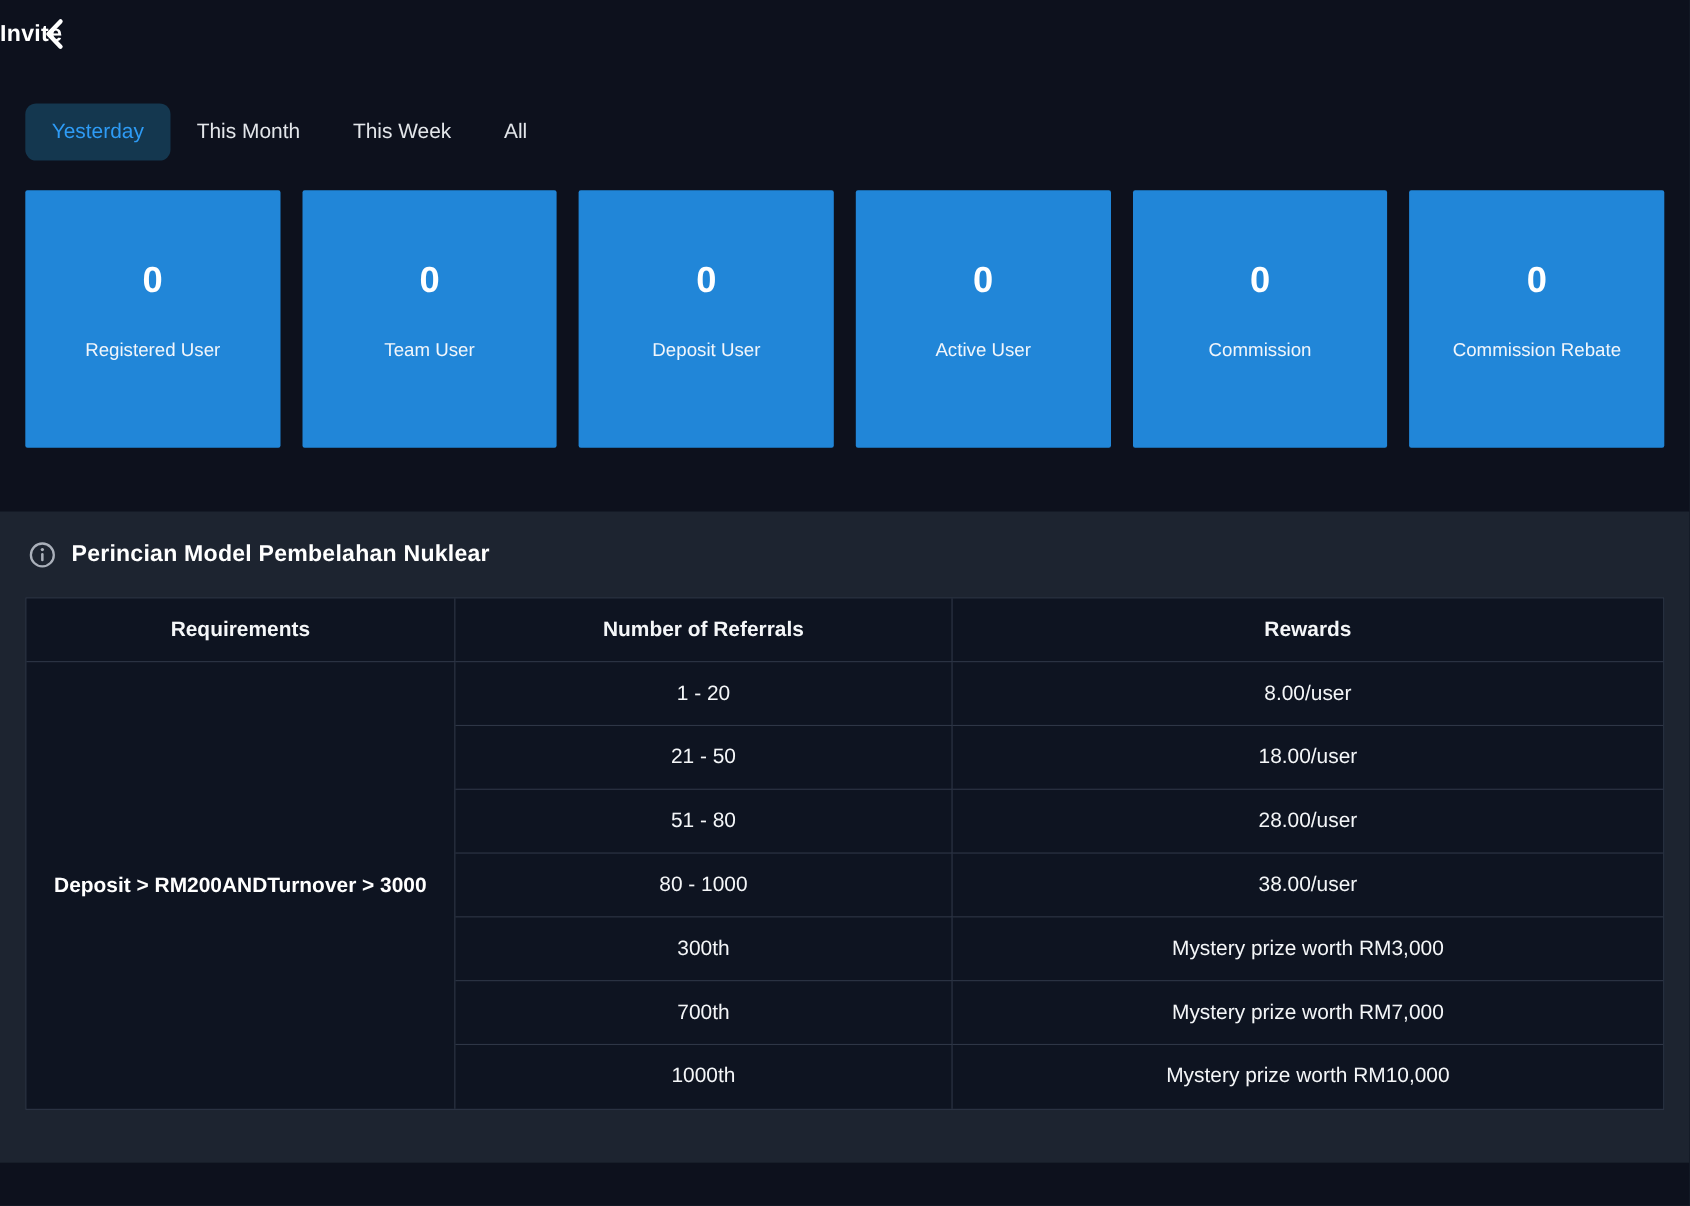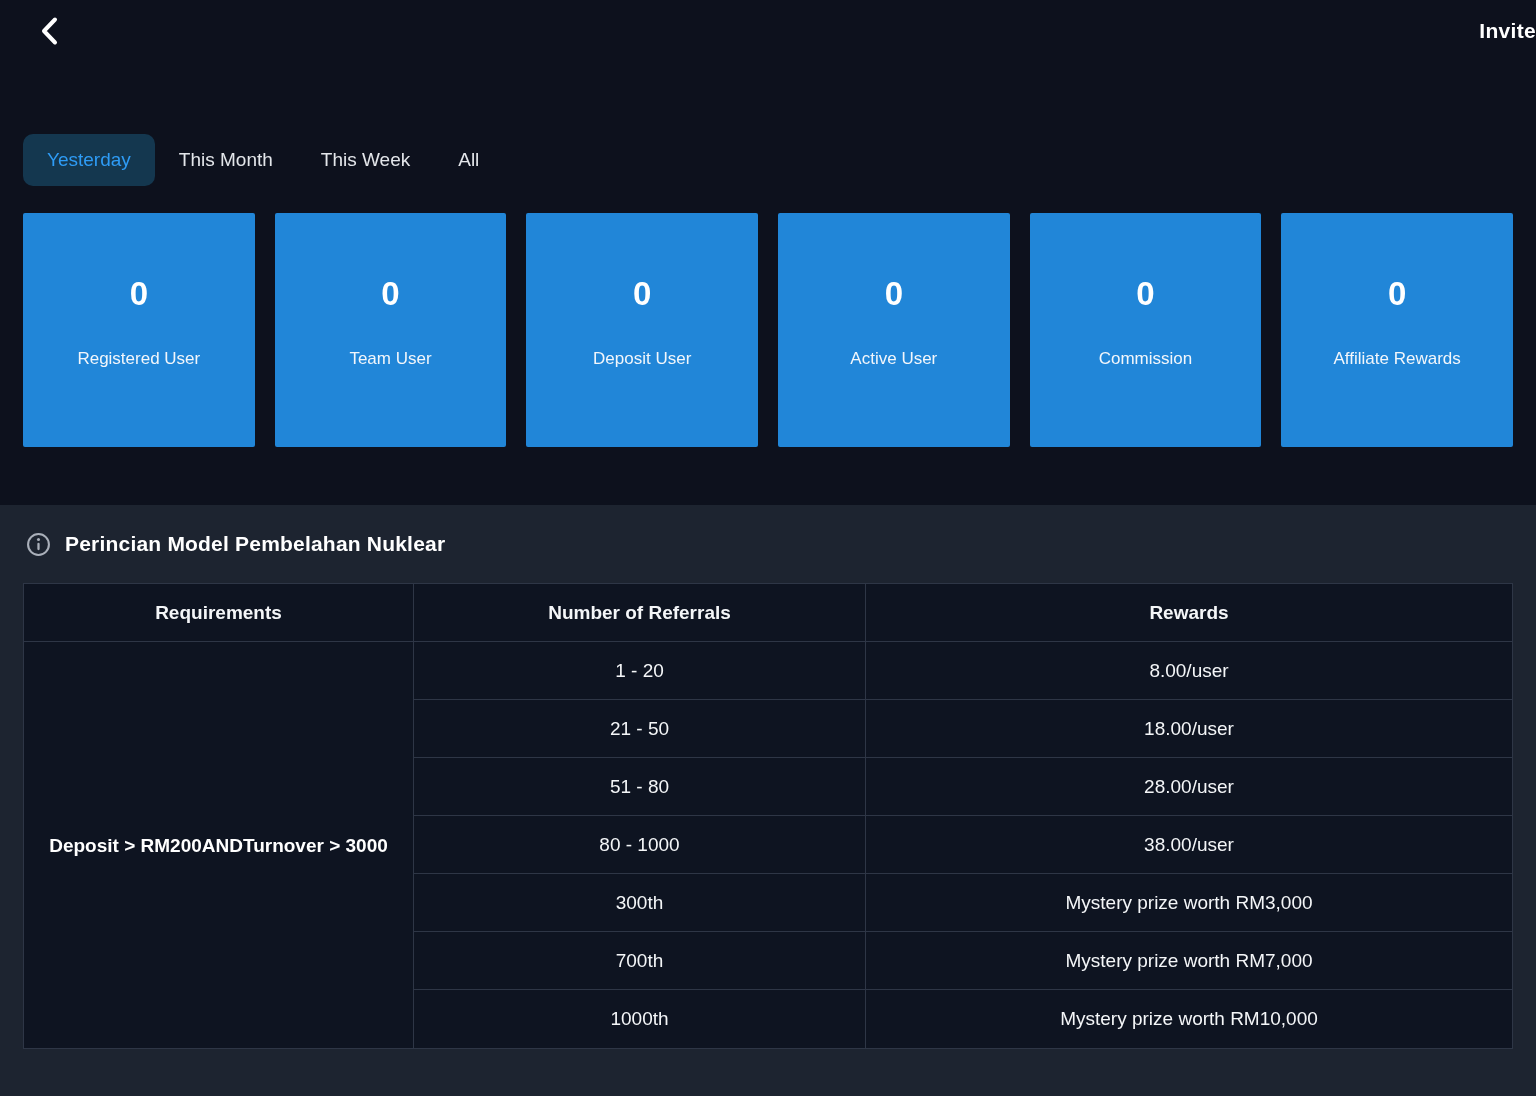--- a/index.html
+++ b/index.html
@@ -17,41 +17,41 @@
     width:1536px;height:1096px;overflow:hidden;
     background:var(--page-bg);
     color:#fff;
     font-family:"Liberation Sans",sans-serif;
     -webkit-font-smoothing:antialiased;
   }
 
   
   .top-bar{
     position:relative;height:62px;
-    display:flex;align-items:center;justify-content:flex-end;
+    display:flex;align-items:center;justify-content:flex-start;
   }
   .back-btn{
     position:absolute;left:30px;top:12px;
     width:38px;height:38px;
     display:flex;align-items:center;justify-content:center;
     background:transparent;border:none;cursor:pointer;padding:0;
   }
   .page-title{font-size:21px;font-weight:700;letter-spacing:.3px;}
 
   
   .tabs{
     display:flex;align-items:center;
     margin:32px 23px 0 23px;
   }
   .tab{
     height:52px;padding:0 24px;
     display:flex;align-items:center;justify-content:center;
     background:transparent;border:none;border-radius:10px;
     color:#e3e6ea;font-size:19px;font-family:inherit;
-    cursor:pointer;white-space:nowrap;margin-top:40px;
+    cursor:pointer;white-space:nowrap;
   }
   .tab.active{
     background:var(--tab-active-bg);
     color:var(--tab-active-text);
   }
 
   
   .cards{
     display:grid;
     grid-template-columns:repeat(6,1fr);
@@ -63,21 +63,21 @@
     background:var(--card-blue);
     display:flex;flex-direction:column;align-items:center;justify-content:center;
   }
   .card-value{font-size:33px;font-weight:700;line-height:1;margin-top:-14px;}
   .card-label{font-size:17px;margin-top:39px;color:#f2f6fb;}
 
   
   .panel{
     margin-top:58px;
     background:var(--panel-bg);
-    padding:22px 23px 60px 23px;
+    padding:22px 23px 48px 23px;
     min-height:592px;
   }
   .section-head{
     display:flex;align-items:center;
     margin:0 0 22px 3px;height:34px;
   }
   .section-head .icon-wrap{display:flex;align-items:center;margin-right:14px;}
   .section-title{font-size:21px;font-weight:700;letter-spacing:.2px;}
 
   
@@ -145,21 +145,21 @@
     <div class="card">
       <div class="card-value">0</div>
       <div class="card-label">Active User</div>
     </div>
     <div class="card">
       <div class="card-value">0</div>
       <div class="card-label">Commission</div>
     </div>
     <div class="card">
       <div class="card-value">0</div>
-      <div class="card-label">Affiliate Rewards</div>
+      <div class="card-label">Commission Rebate</div>
     </div>
 </div>
 
 <div class="panel">
   <div class="section-head">
     <span class="icon-wrap">
       <svg width="25" height="25" viewBox="0 0 24 24">
         <circle cx="12" cy="12" r="10" fill="none" stroke="#aab0ba" stroke-width="2"></circle>
         <circle cx="12" cy="7.3" r="1.45" fill="#aab0ba"></circle>
         <rect x="10.9" y="10.4" width="2.2" height="7" rx="1.1" fill="#aab0ba"></rect>

